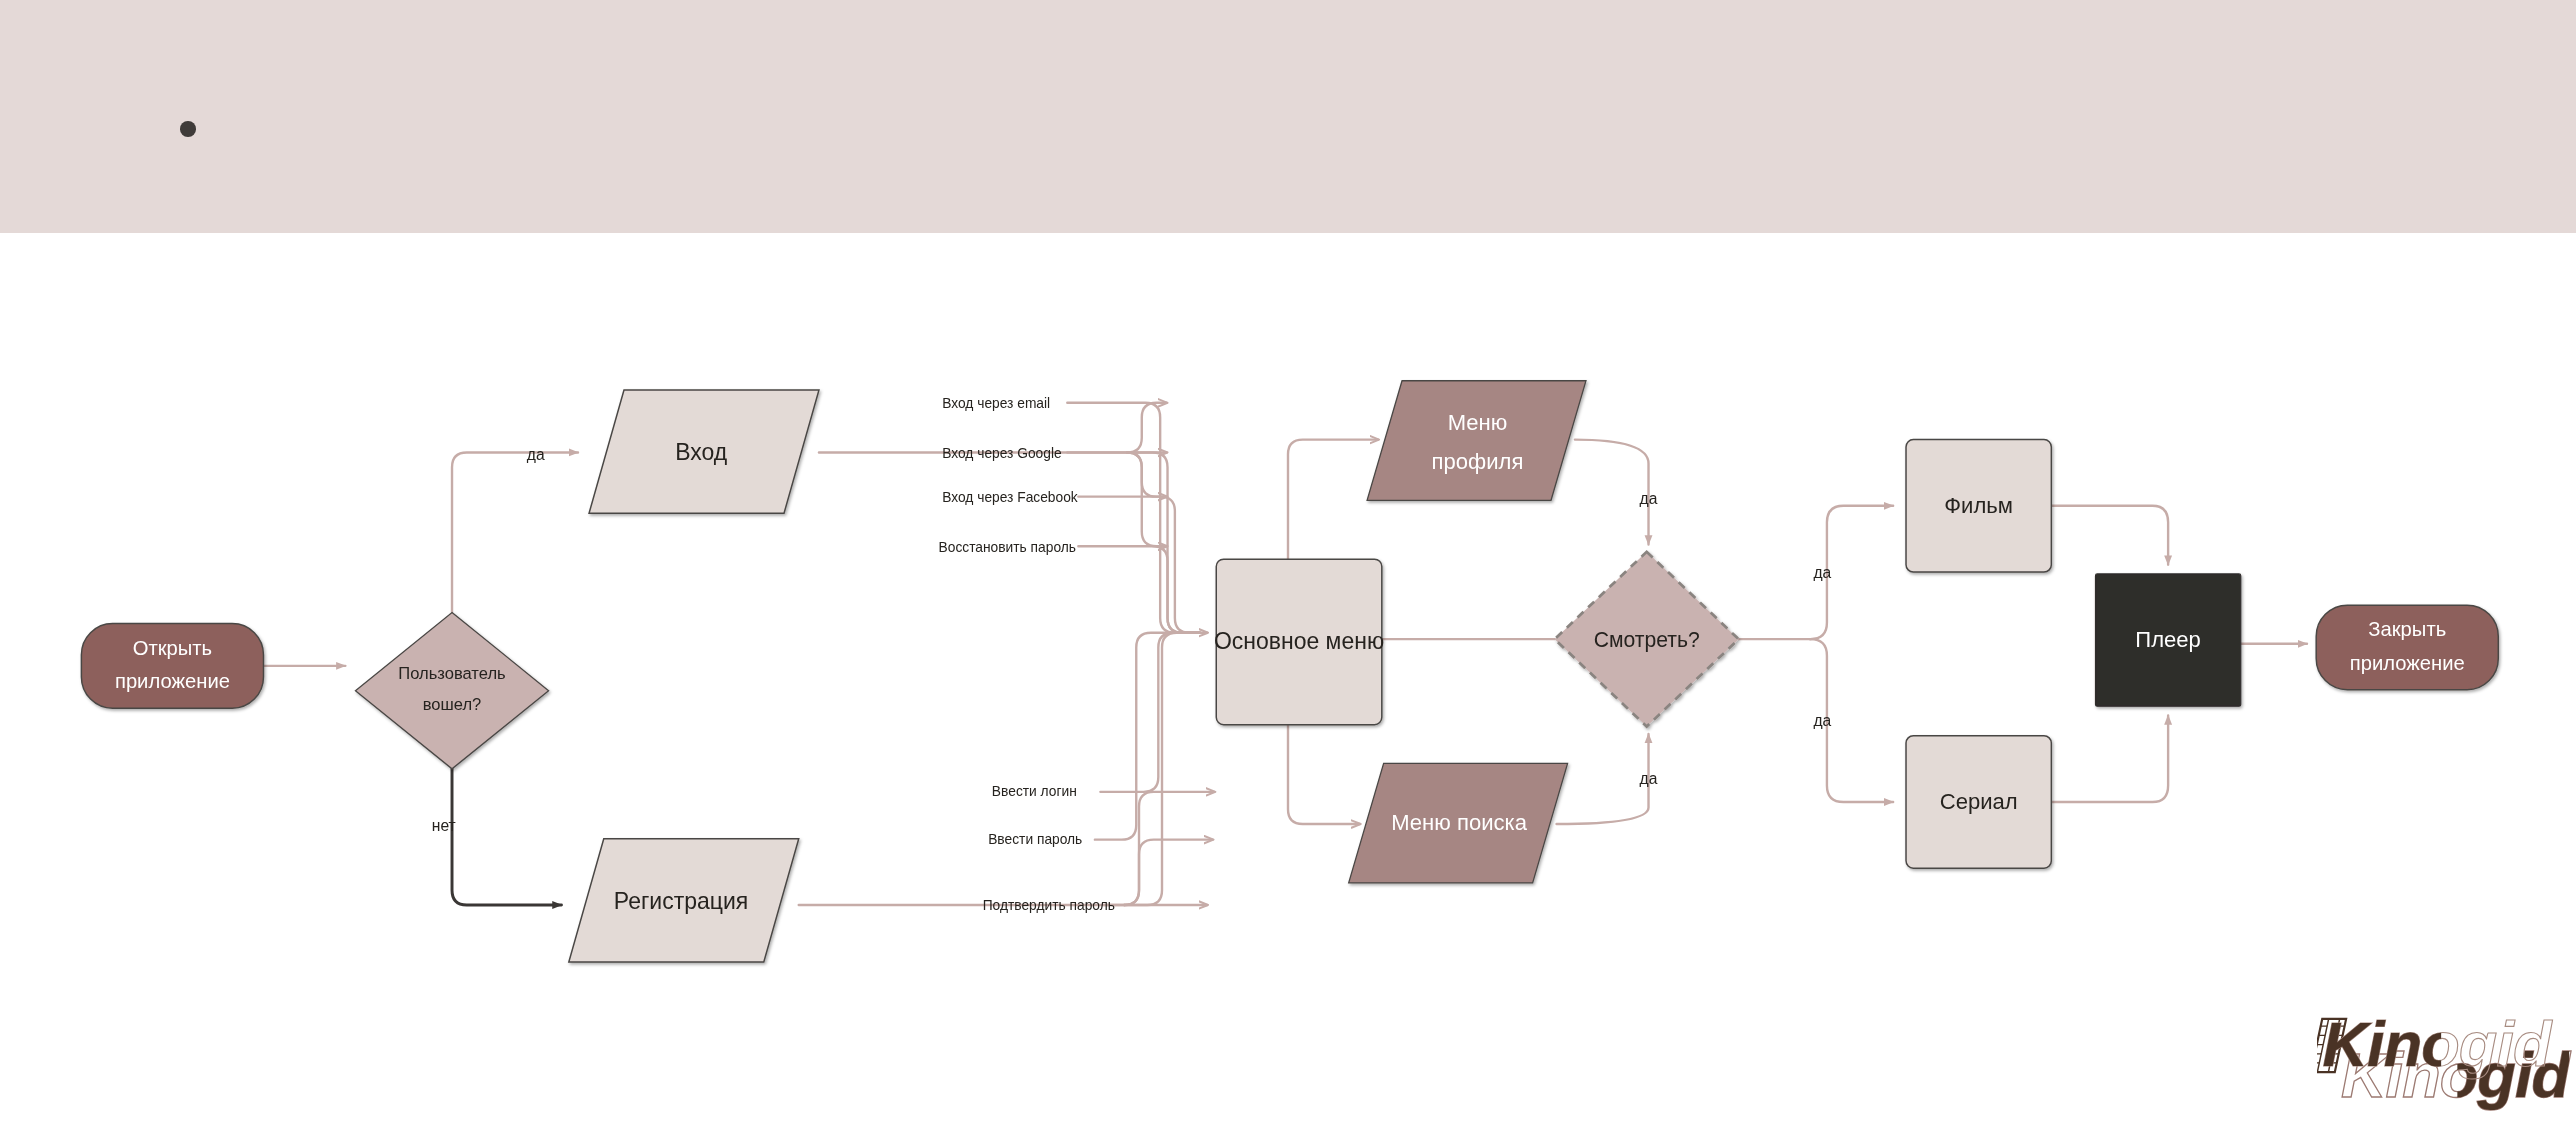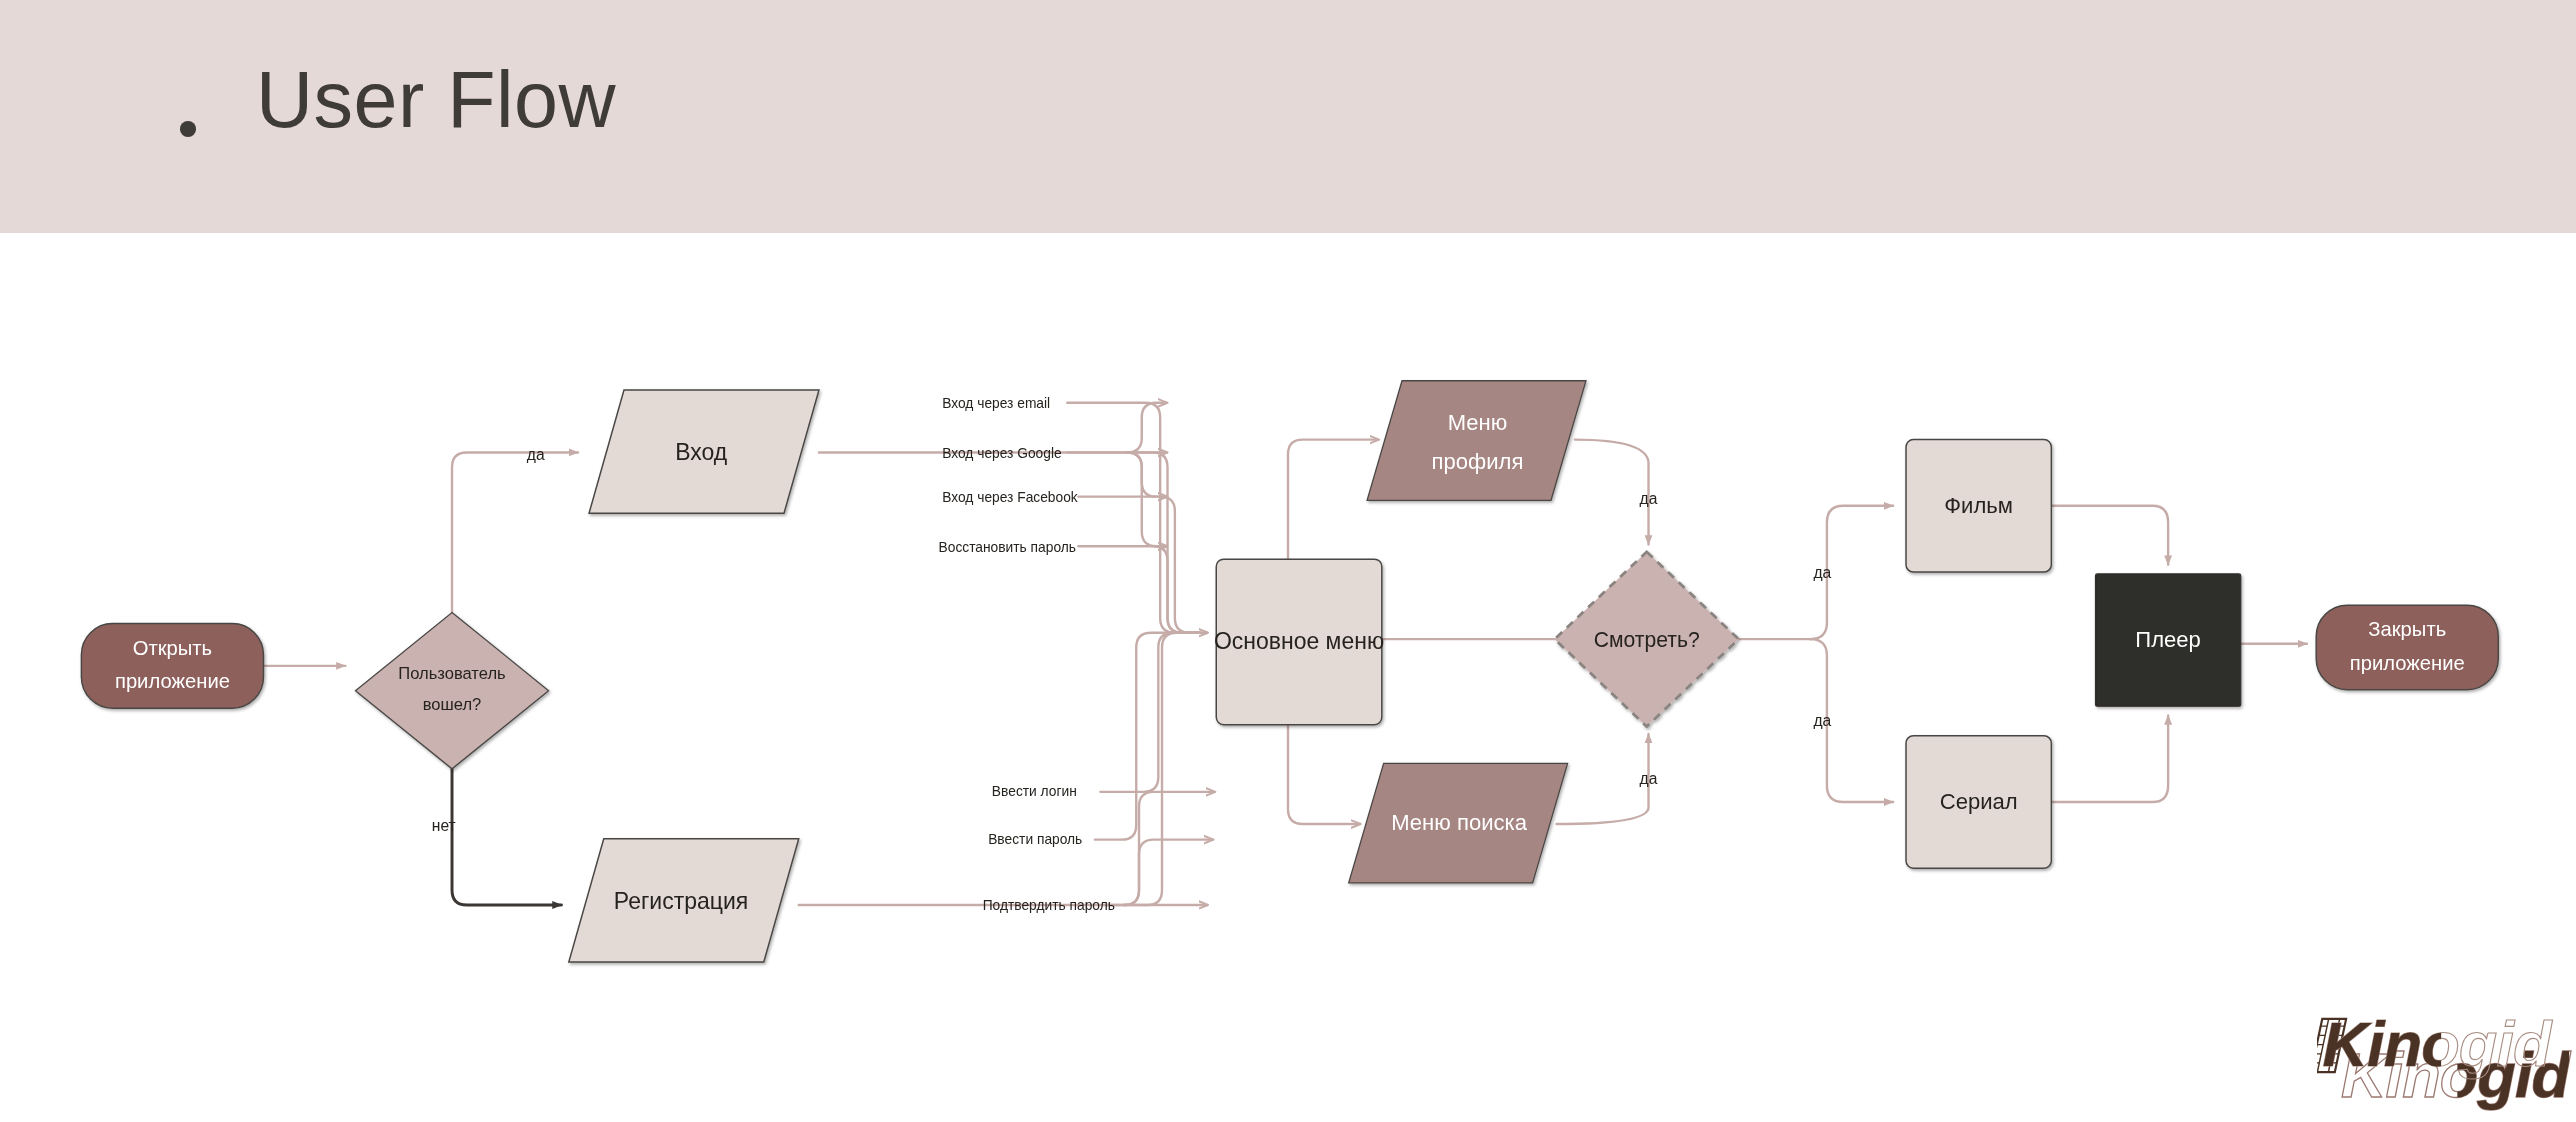--- a/index.html
+++ b/index.html
@@ -102,21 +102,20 @@
     top: 13px;
     width: 37px;
     height: 57px;
   }
 </style>
 </head>
 <body>
 
 <div id="header-band">
   <div id="header-bullet"></div>
-  <div id="page-title">User Flow</div>
 </div>
 
 <svg id="flow-canvas" viewBox="0 0 2800 1220" xmlns="http://www.w3.org/2000/svg">
 
   <defs>
     <marker id="arrowPink" markerWidth="12" markerHeight="12" refX="9" refY="5" orient="auto" markerUnits="userSpaceOnUse">
       <path d="M0,1 L10,5 L0,9" fill="none" stroke="#c6aca8" stroke-width="2.2" stroke-linecap="round" stroke-linejoin="round"></path>
     </marker>
     <marker id="arrowPinkSolid" markerWidth="13" markerHeight="13" refX="10" refY="5.5" orient="auto" markerUnits="userSpaceOnUse">
       <path d="M0,1.2 L11,5.5 L0,9.8 Z" fill="#c6aca8"></path>

